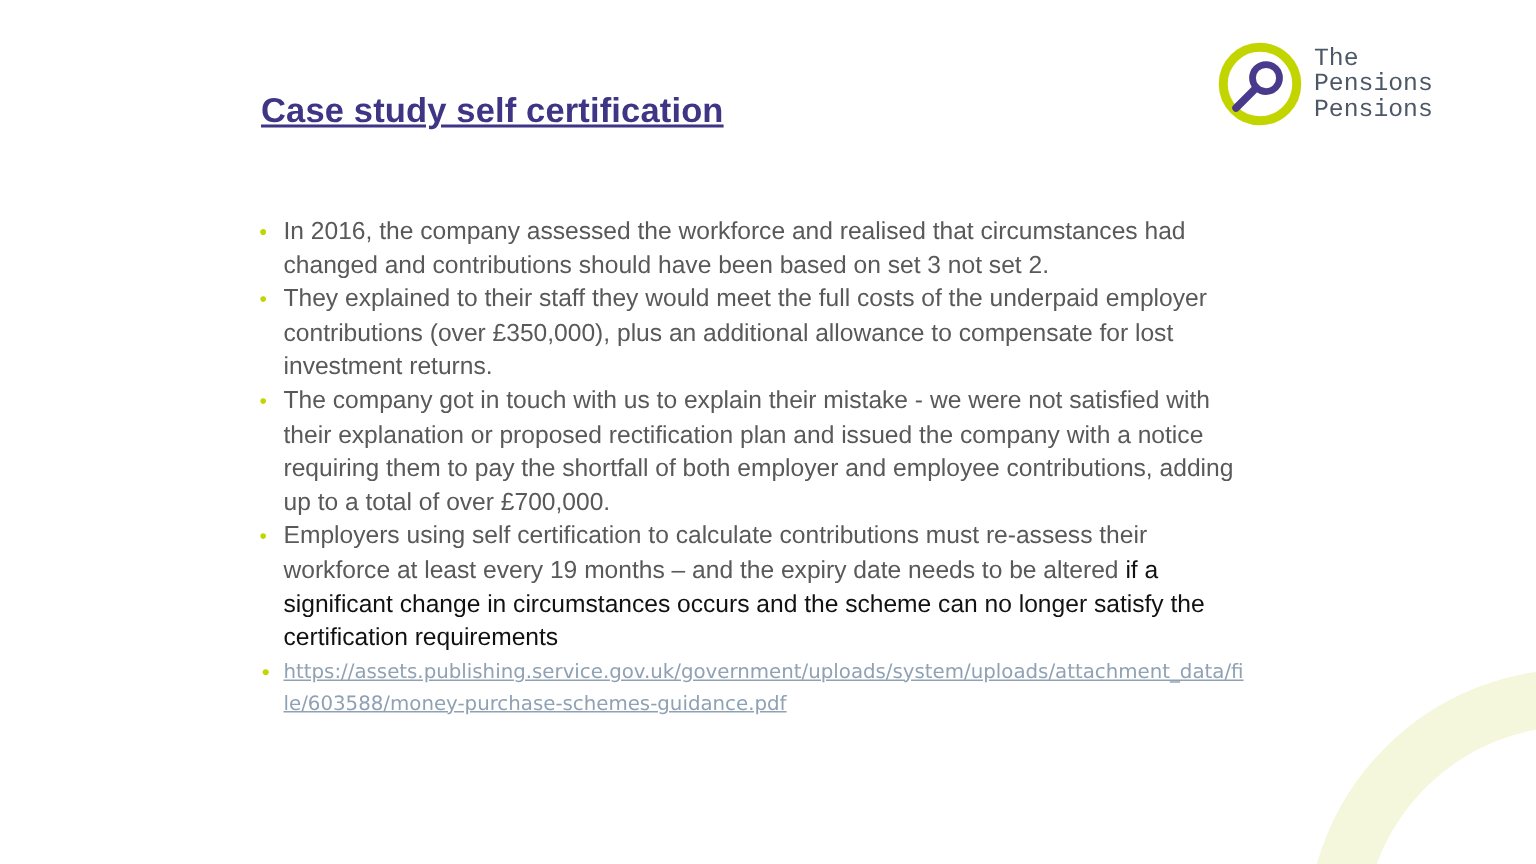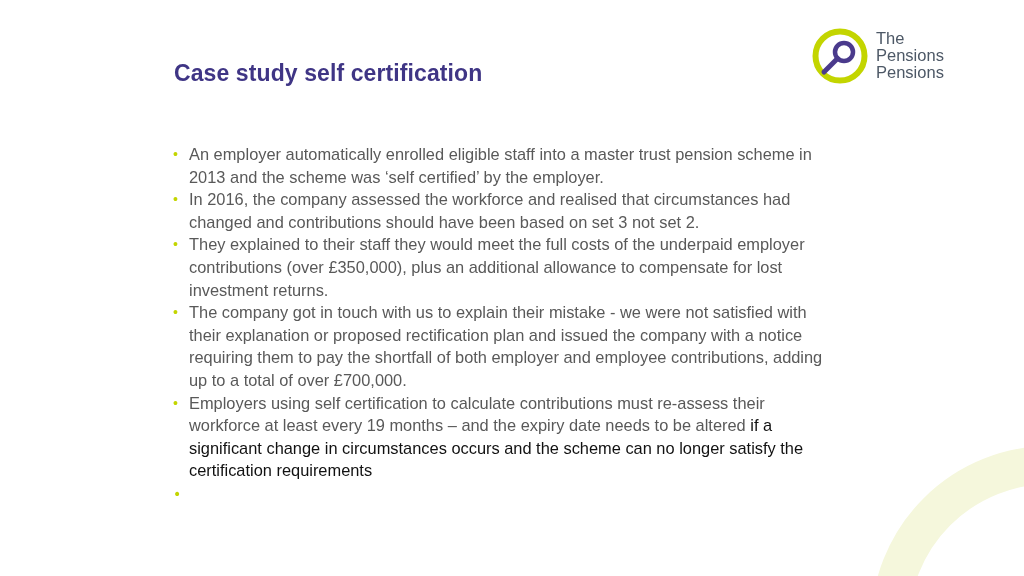--- a/index.html
+++ b/index.html
@@ -24,20 +24,21 @@
     }
     .title {
       position: absolute;
       left: 174px;
       top: 60px;
       font-size: 23px;
       font-weight: bold;
       color: #3f3585;
       margin: 0;
       letter-spacing: 0.1px;
+      text-decoration: underline;
     }
     .logo {
       position: absolute;
       left: 810px;
       top: 26px;
       width: 190px;
       height: 62px;
     }
     .logo-mark {
       position: absolute;
@@ -47,20 +48,21 @@
       height: 62px;
     }
     .logo-text {
       position: absolute;
       left: 66px;
       top: 4px;
       font-size: 16.5px;
       line-height: 17px;
       color: #4d5866;
       font-weight: normal;
+      font-family: Liberation Mono, monospace;
     }
     .logo-text div { white-space: nowrap; }
     .bullets {
       position: absolute;
       left: 172px;
       top: 143px;
       width: 660px;
       margin: 0;
       padding: 0;
       list-style: none;
@@ -112,34 +114,34 @@
   <div class="logo-text">
     <div>The</div>
     <div>Pensions</div>
     <div>Pensions</div>
   </div>
 </div>
 
 <ul class="bullets">
   <li class="bullet">
     <span class="bullet-dot">•</span>
-    <span>An employer automatically enrolled eligible staff into a master trust pension scheme in 2013 and the scheme was ‘self certified’ by the employer.</span>
   </li>
   <li class="bullet">
     <span class="bullet-dot">•</span>
     <span>In 2016, the company assessed the workforce and realised that circumstances had changed and contributions should have been based on set 3 not set 2.</span>
   </li>
   <li class="bullet">
     <span class="bullet-dot">•</span>
     <span>They explained to their staff they would meet the full costs of the underpaid employer contributions (over £350,000), plus an additional allowance to compensate for lost investment returns.</span>
   </li>
   <li class="bullet">
     <span class="bullet-dot">•</span>
     <span>The company got in touch with us to explain their mistake - we were not satisfied with their explanation or proposed rectification plan and issued the company with a notice requiring them to pay the shortfall of both employer and employee contributions, adding up to a total of over £700,000.</span>
   </li>
   <li class="bullet">
     <span class="bullet-dot">•</span>
     <span>Employers using self certification to calculate contributions must re-assess their workforce at least every 19 months – and the expiry date needs to be altered </span><span class="dark">if a significant change in circumstances occurs and the scheme can no longer satisfy the certification requirements</span>
   </li>
   <li class="bullet link-item">
     <span class="bullet-dot">•</span>
+    <a class="link">https://assets.publishing.service.gov.uk/government/uploads/system/uploads/attachment_data/file/603588/money-purchase-schemes-guidance.pdf</a>
   </li>
 </ul>
 
 </body></html>

